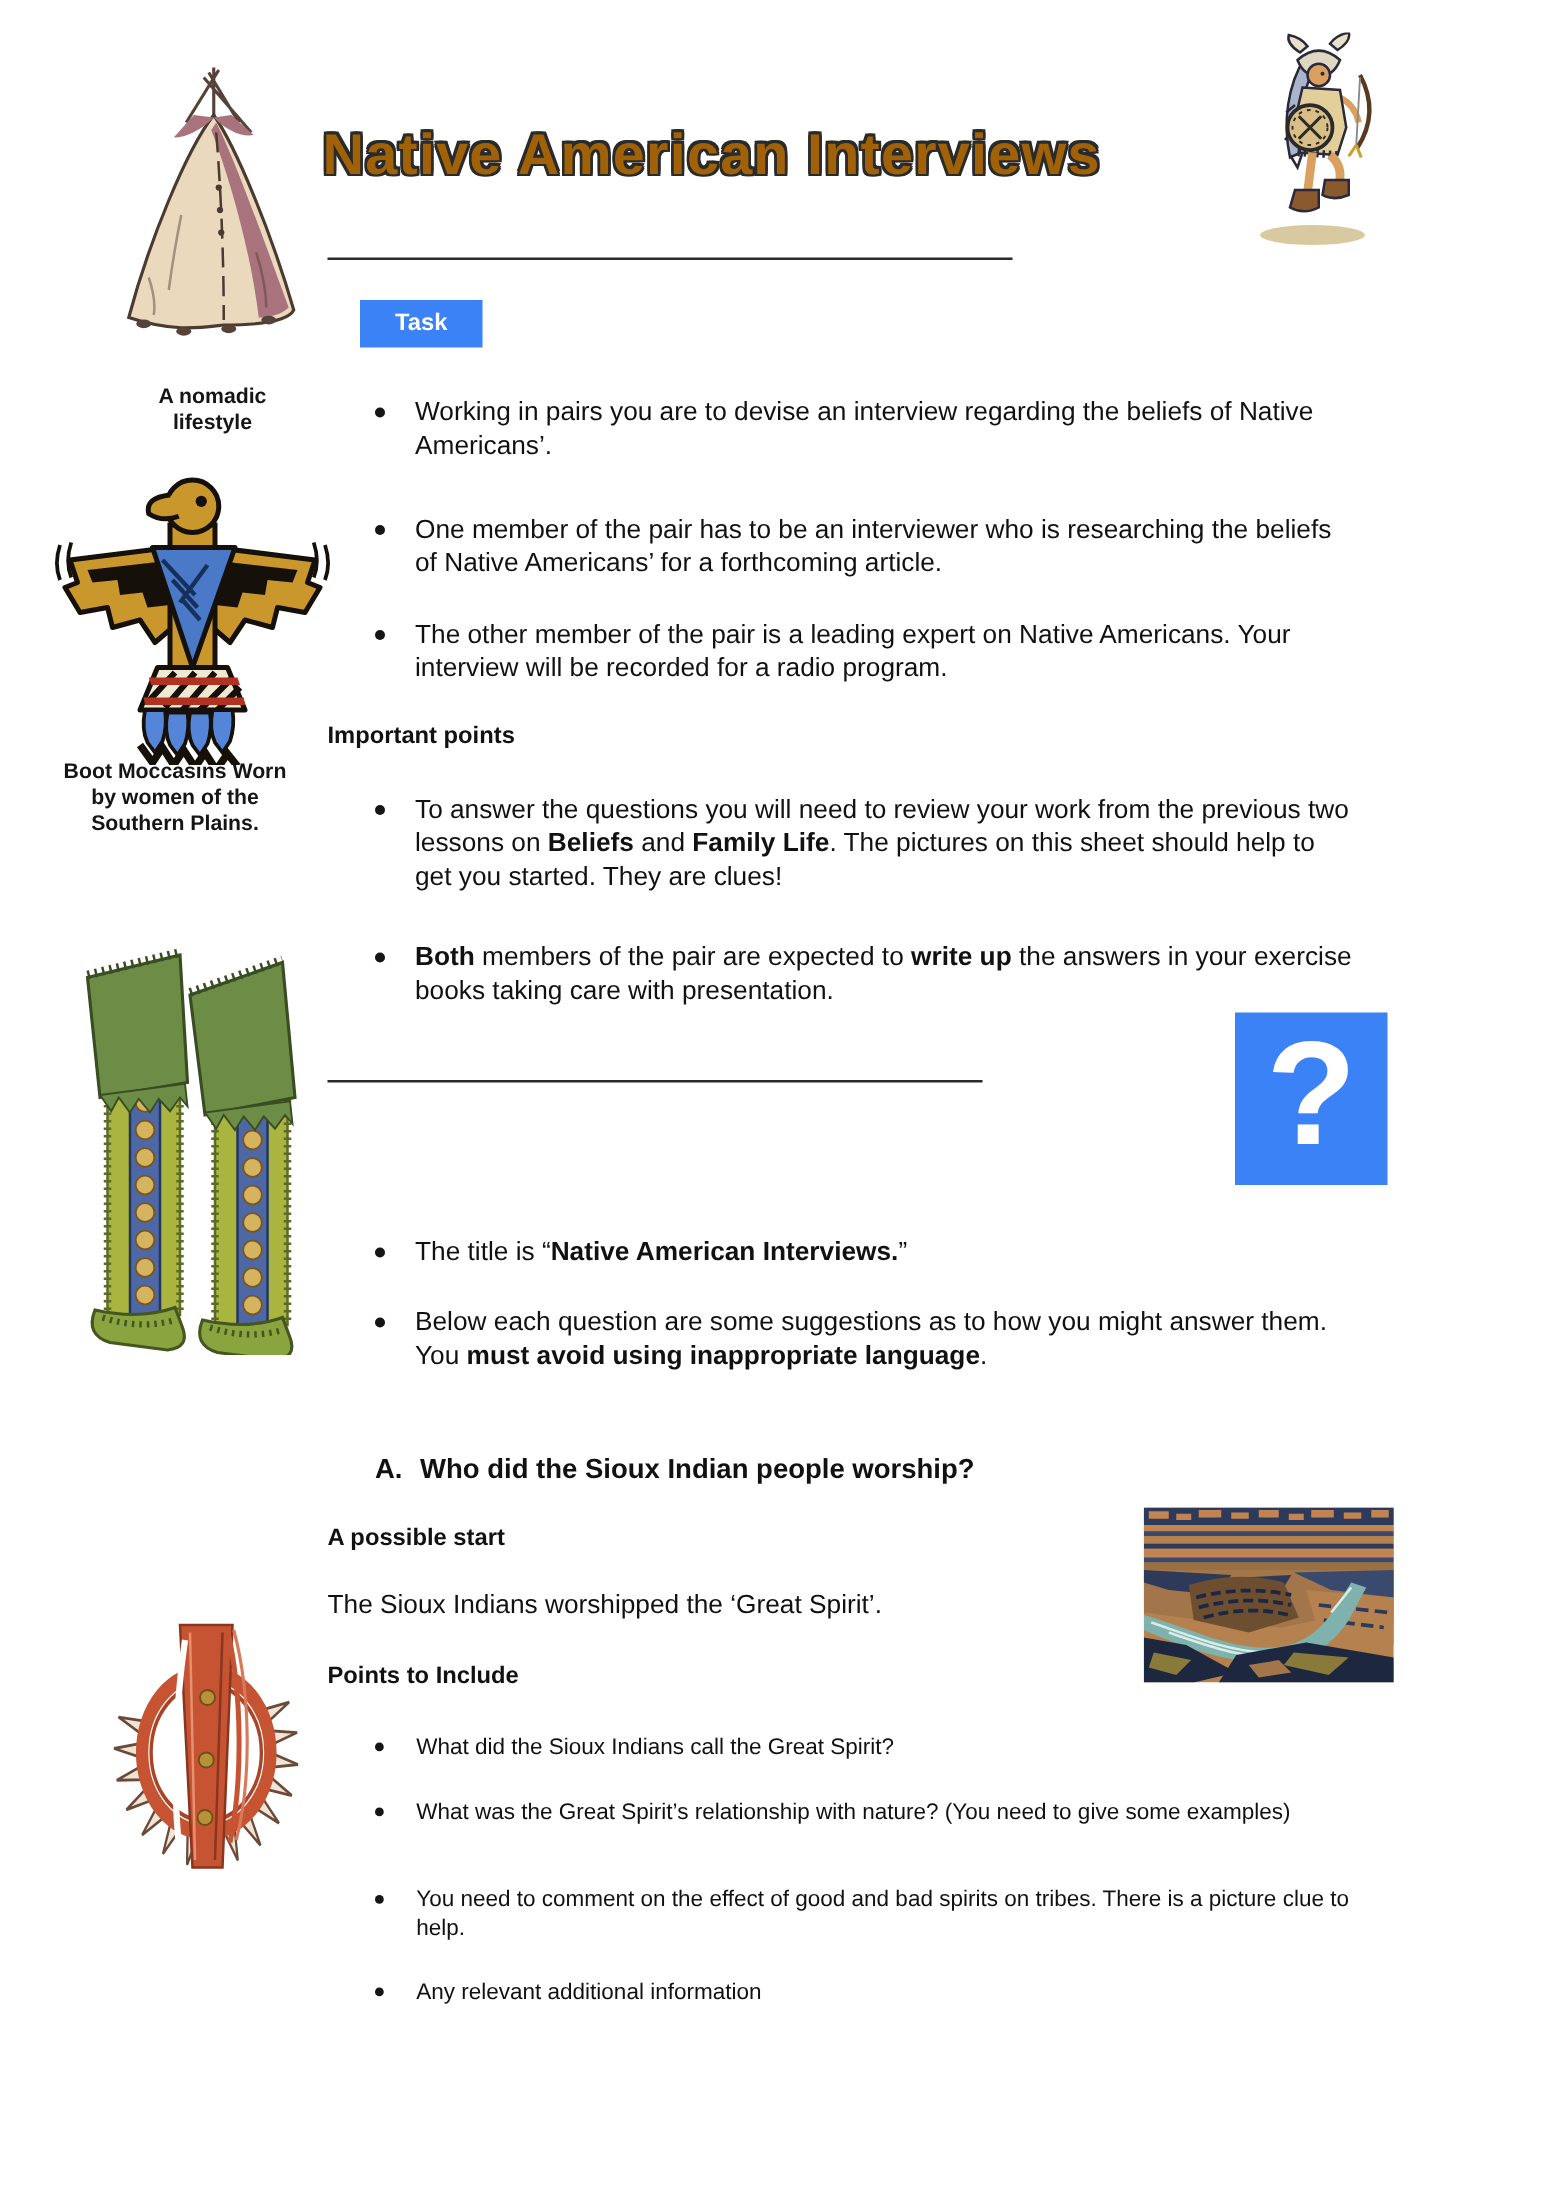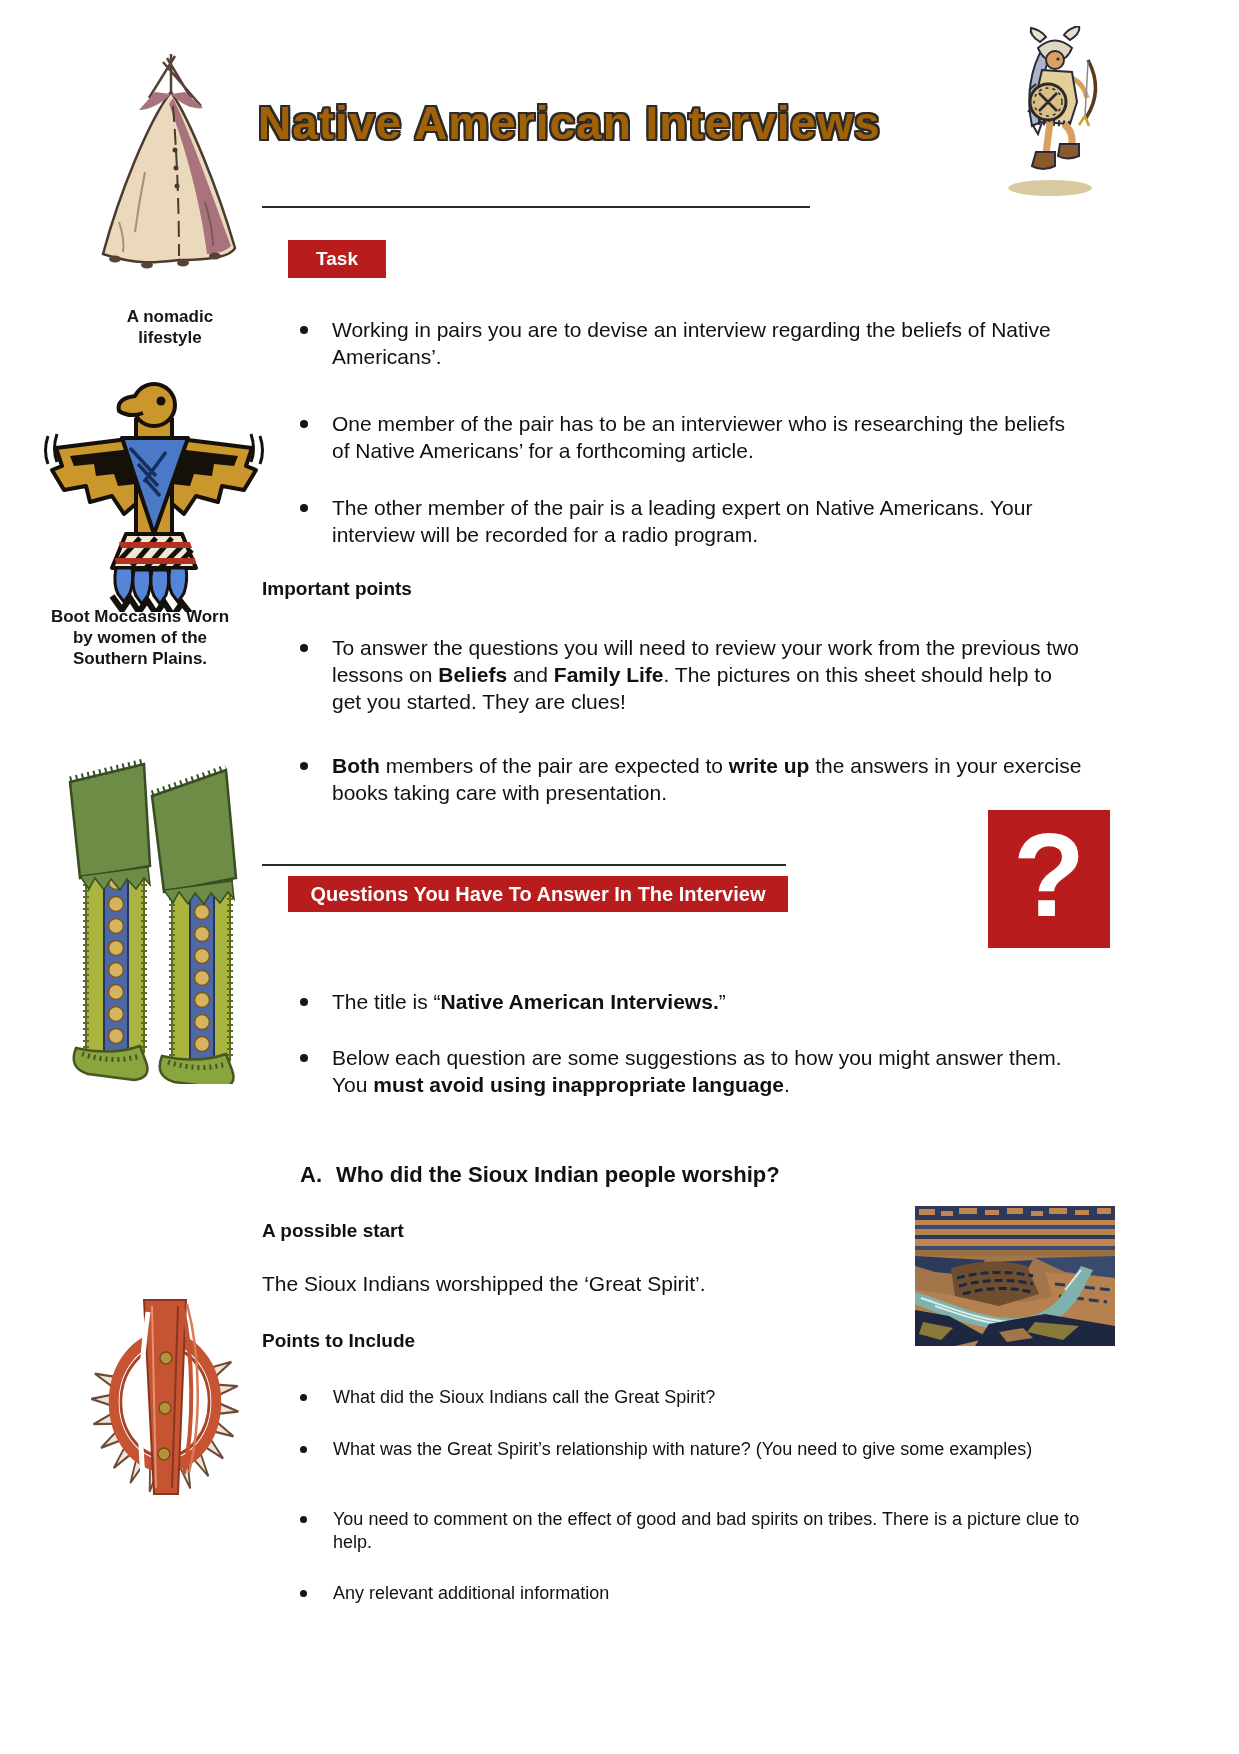--- a/index.html
+++ b/index.html
@@ -10,21 +10,21 @@
   .abs{position:absolute;}
   
   .doc-title{
     left:258px;top:96px;width:700px;
     font-size:46px;font-weight:bold;letter-spacing:1px;color:#a16207;
     text-shadow:-2px -2px 0 #2a2a2a,2px -2px 0 #2a2a2a,-2px 2px 0 #2a2a2a,2px 2px 0 #2a2a2a,
                 -2px 0 0 #2a2a2a,2px 0 0 #2a2a2a,0 -2px 0 #2a2a2a,0 2px 0 #2a2a2a;
     white-space:nowrap;
   }
   .rule{height:2px;background:#2a2a2a;}
-  .black-box{background:#b91c1c;color:#fff;font-weight:bold;display:flex;align-items:center;justify-content:center;}
+  .black-box{background:#3b82f6;color:#fff;font-weight:bold;display:flex;align-items:center;justify-content:center;}
   .task-box{left:288px;top:240px;width:98px;height:38px;font-size:19px;}
   .banner-box{left:288px;top:876px;width:500px;height:36px;font-size:20px;white-space:nowrap;}
   .qm-box{left:988px;top:810px;width:122px;height:138px;}
   .qm-box span{font-size:118px;font-weight:bold;line-height:1;transform:translateY(-4px);}
   
   .bullet{display:flex;width:786px;}
   .bdot{flex:none;width:8px;height:8px;border-radius:50%;background:#151515;margin-top:10px;}
   .btext{margin-left:24px;flex:1;font-size:21px;line-height:27px;}
   .bullet.small .btext{font-size:18px;line-height:23px;margin-left:26px;}
   .bullet.small .bdot{width:7px;height:7px;margin-top:8px;}
@@ -248,23 +248,20 @@
     <span class="bdot"></span>
     <p class="btext"><span>To answer the questions you will need to review your work from the previous two lessons on </span><span class="b">Beliefs</span><span> and </span><span class="b">Family Life</span><span>. The pictures on this sheet should help to get you started. They are clues!</span></p>
   </div>
   <div class="abs bullet" style="left:300px;top:752px;">
     <span class="bdot"></span>
     <p class="btext"><span class="b">Both</span><span> members of the pair are expected to </span><span class="b">write up</span><span> the answers in your exercise books taking care with presentation.</span></p>
   </div>
 
   <div class="abs rule" style="left:262px;top:864px;width:524px;"></div>
 
-  <div class="abs black-box banner-box">
-    <span>Questions You Have To Answer In The Interview</span>
-  </div>
 
   <div class="abs black-box qm-box">
     <span>?</span>
   </div>
 
   <div class="abs bullet" style="left:300px;top:988px;">
     <span class="bdot"></span>
     <p class="btext"><span>The title is “</span><span class="b">Native American Interviews.</span><span>”</span></p>
   </div>
   <div class="abs bullet" style="left:300px;top:1044px;">

